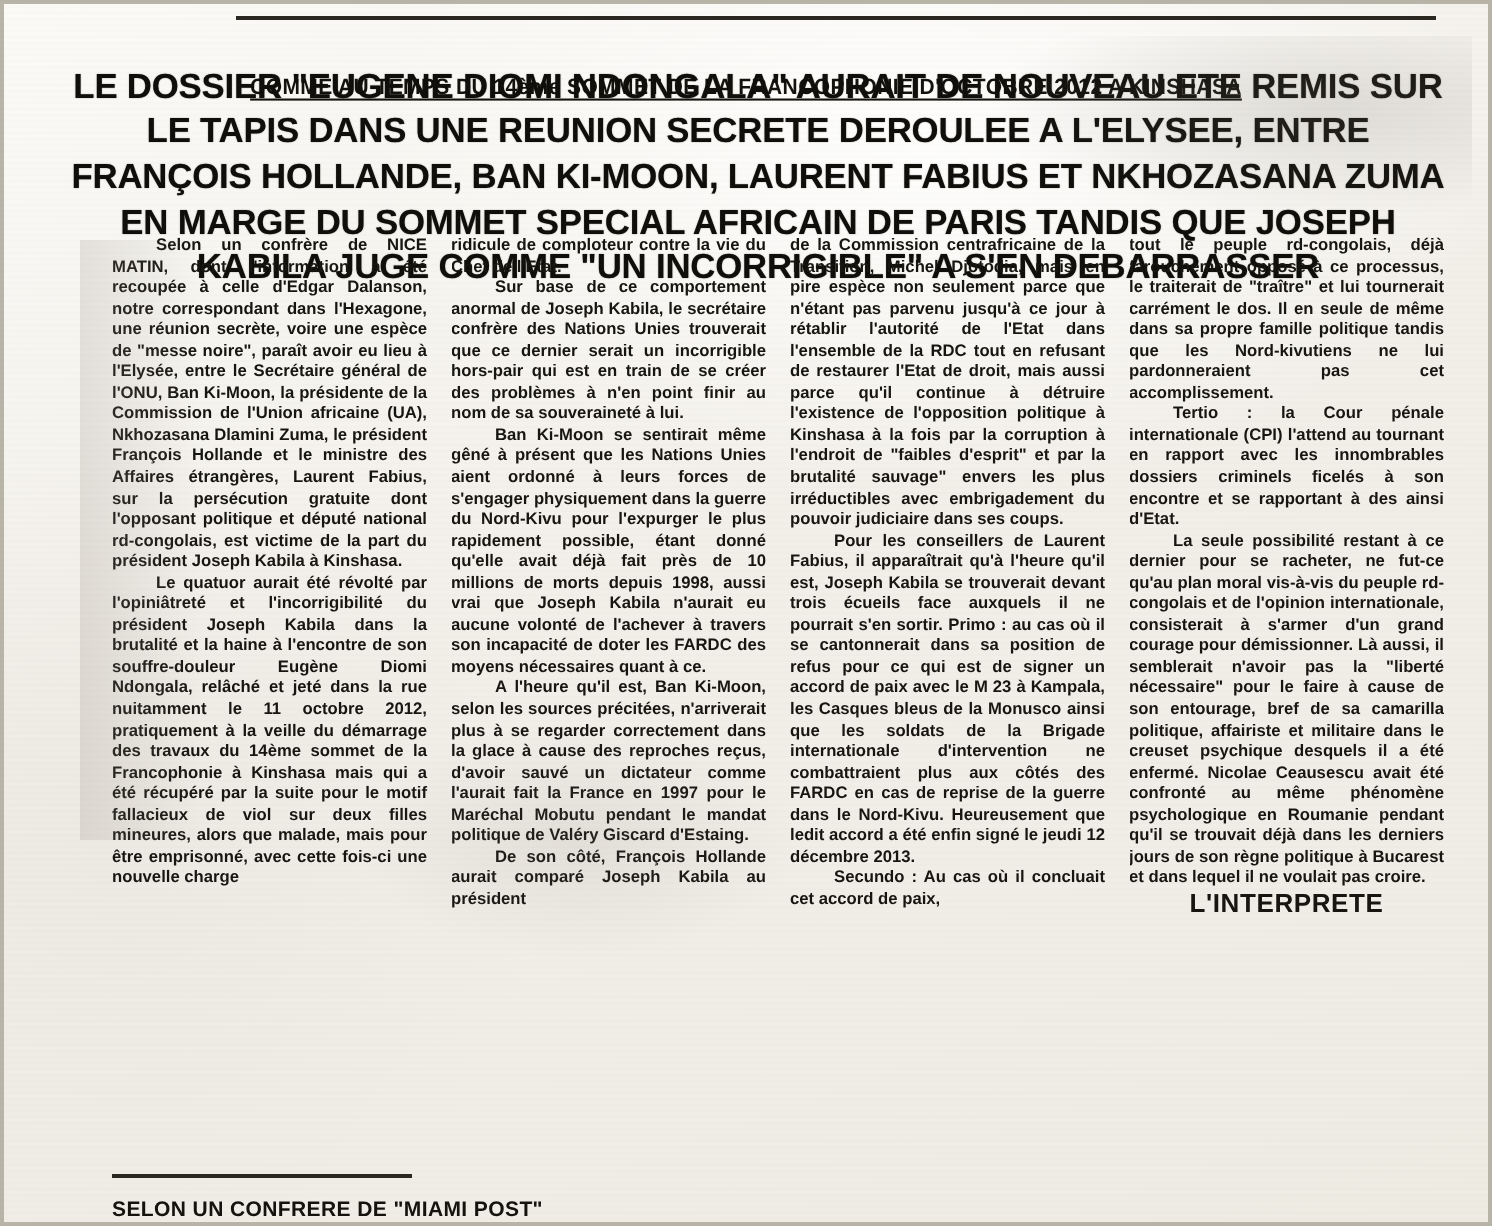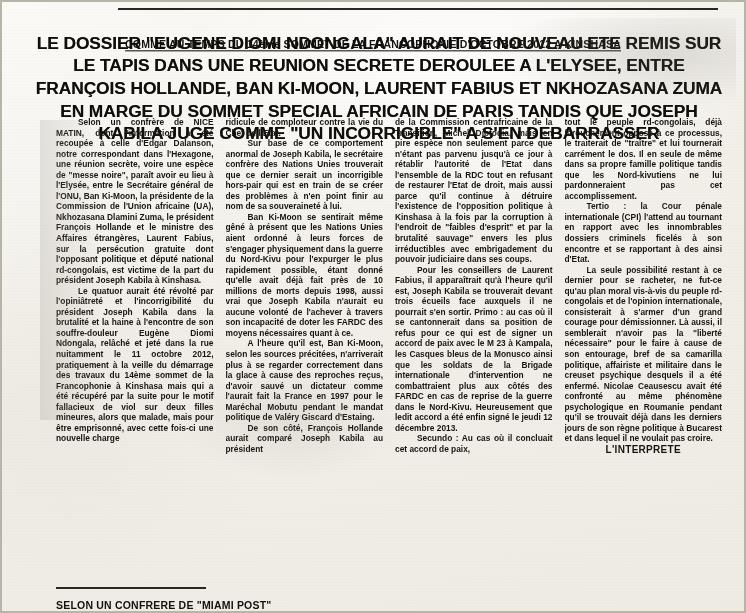--- a/index.html
+++ b/index.html
@@ -97,21 +97,21 @@
   }
   .column p.cont {
     text-indent: 0;
   }
   .signature {
     margin-top: 9px;
     text-align: center;
     text-indent: 0 !important;
     font-weight: bold;
     letter-spacing: 0.3px;
-    font-size: 10px;
+    font-size: 13px;
   }
   #bottom-rule {
     position: absolute;
     left: 56px;
     right: 540px;
     bottom: 24px;
     height: 2px;
     background: #2a2720;
   }
   #footer-line {

